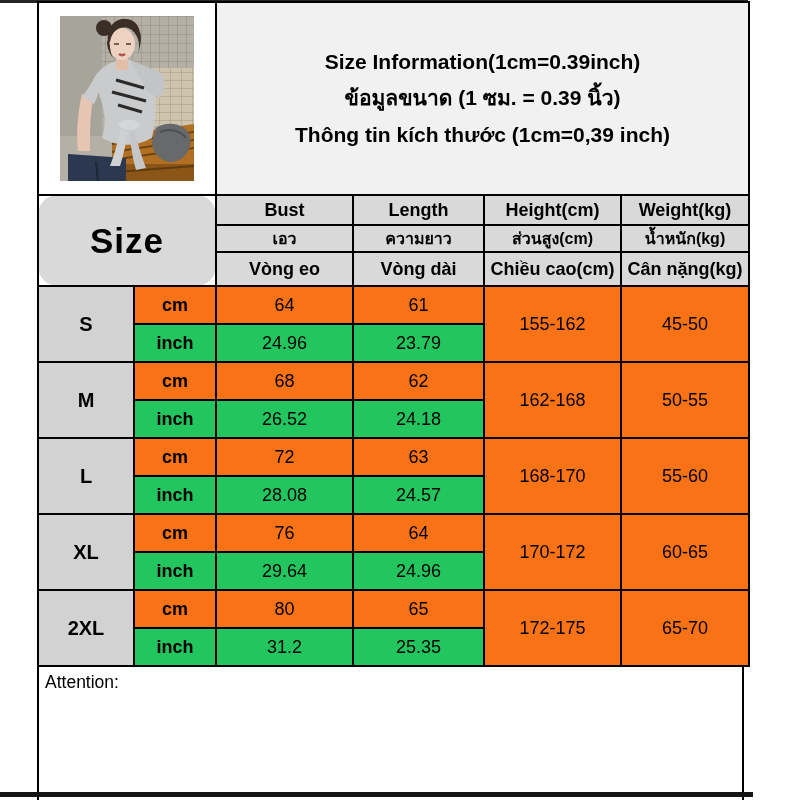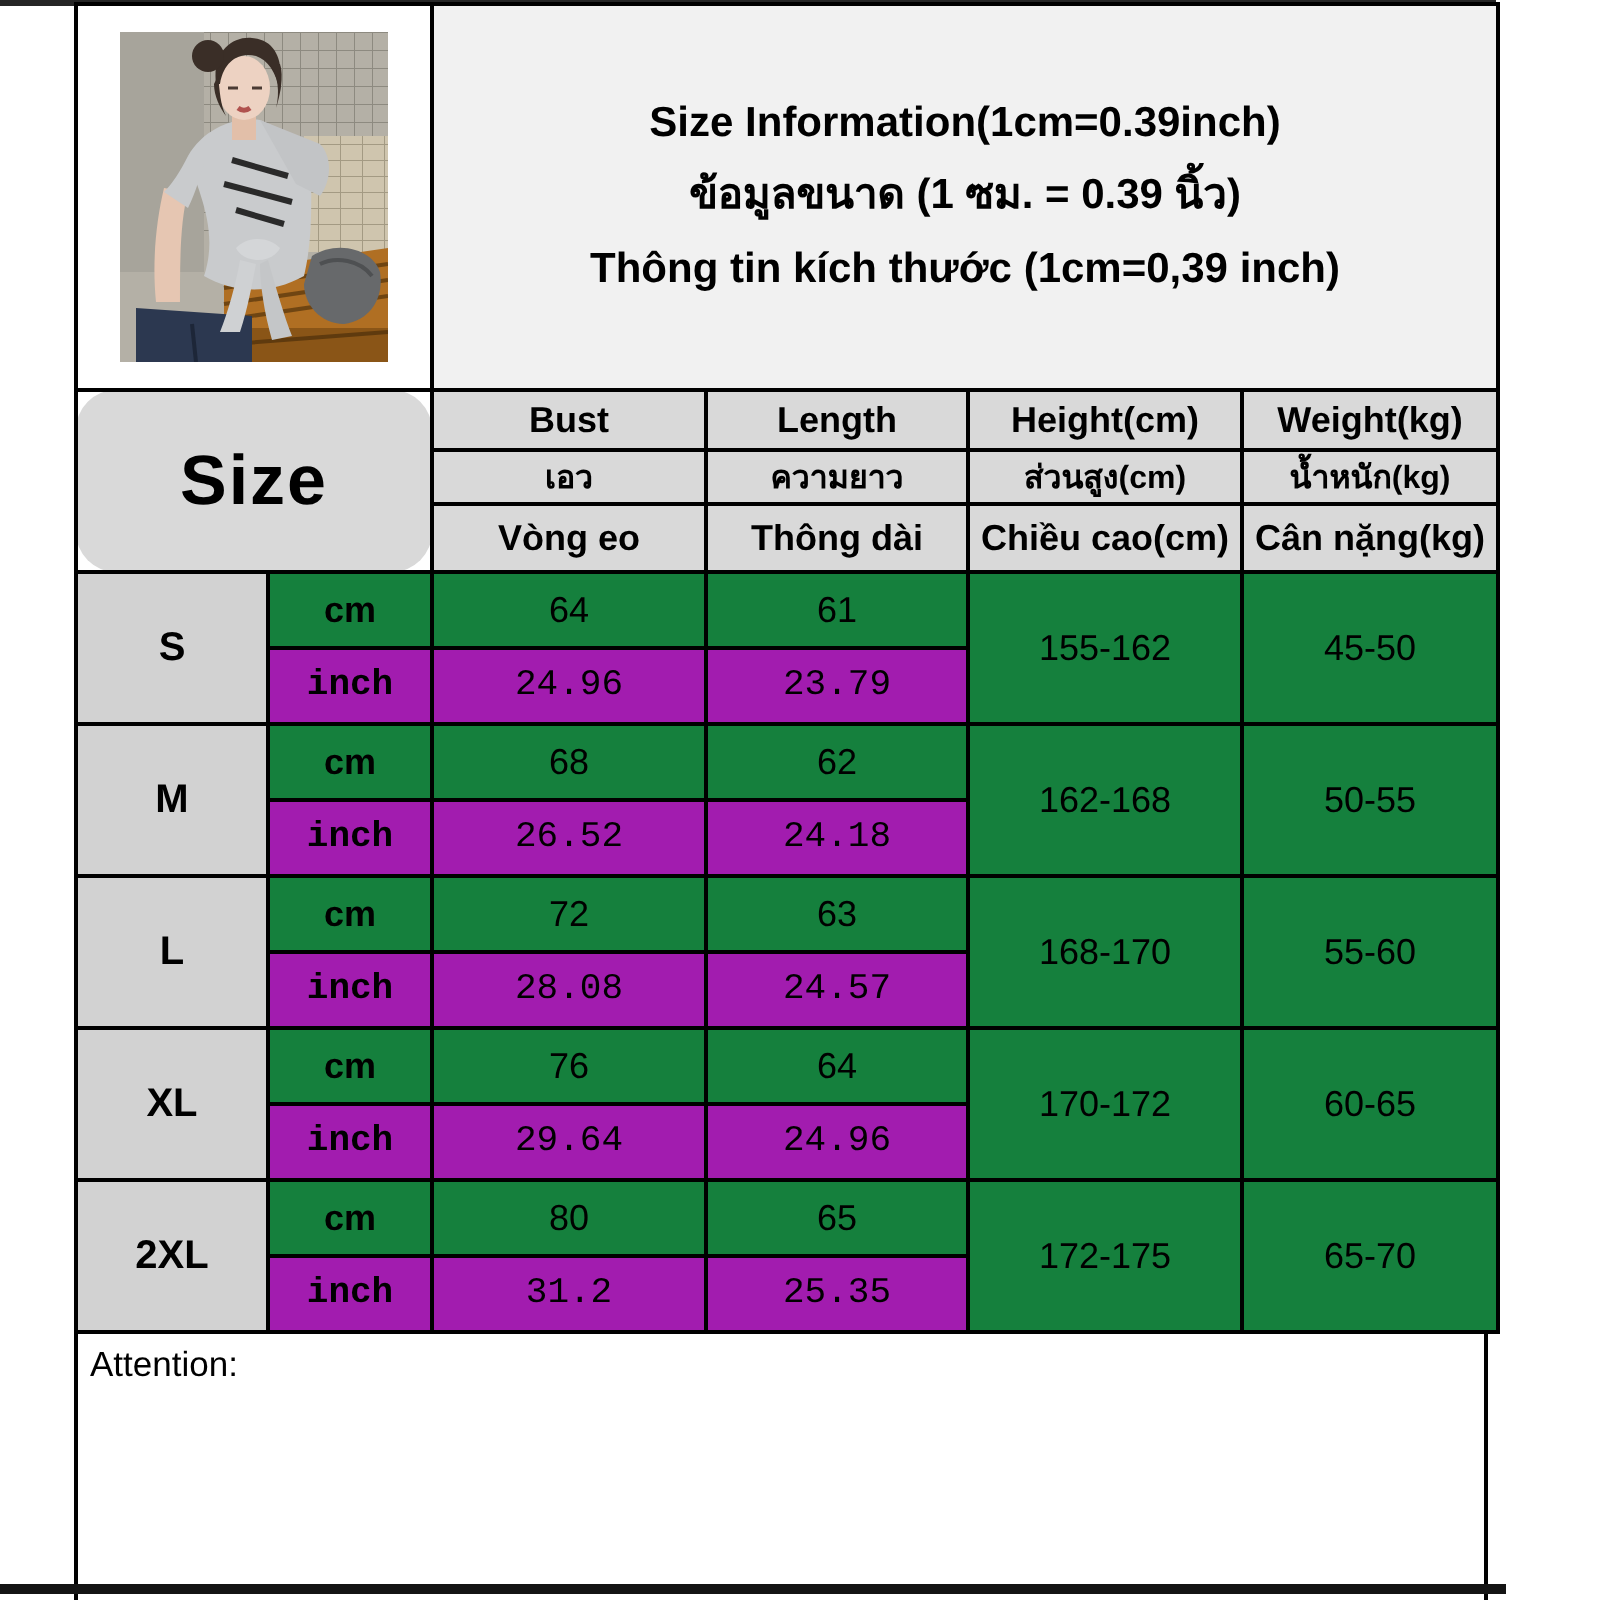--- a/index.html
+++ b/index.html
@@ -20,23 +20,23 @@
   td.title-cell{background:#f1f1f1;}
   .title-block{line-height:1.65;font-weight:bold;font-size:21px;text-align:center;}
   .title-block div{margin:2px 0;}
   td.corner{background:#d9d9d9;font-size:35px;font-weight:bold;letter-spacing:1px;border-radius:20px;}
   td.hdr{background:#d9d9d9;font-weight:bold;font-size:18px;}
   td.hdr-th{background:#d9d9d9;font-weight:bold;font-size:16px;}
   td.size-label{background:#d2d2d2;font-weight:bold;font-size:20px;}
   td.unit{font-weight:bold;font-size:18px;}
   td.val{font-size:18px;font-weight:normal;}
   td.range{font-size:18px;font-weight:normal;background:#f2f2f2;}
-  tr.row-cm td{background:#15803d;}
+  tr.row-cm td{background:#f97316;}
   tr.row-cm td.size-label{background:#d2d2d2;}
-  tr.row-inch td{background:#a21caf;font-family:Liberation Mono, monospace;}
+  tr.row-inch td{background:#22c55e;}
   .attention-box{width:707px;border:2px solid #000;border-top:none;height:135px;
     background:#fff;padding:4px 6px;box-sizing:border-box;
     font-size:17.5px;line-height:1.33;text-align:left;}
   .photo-wrap{width:134px;height:165px;margin:0 auto;}
 </style>
 </head>
 <body>
 
 <div class="top-line"></div>
 <div class="green-flag" style="border-top: 9px solid rgb(31, 161, 31);"></div>
@@ -128,21 +128,21 @@
       <td class="hdr">Weight(kg)</td>
     </tr>
     <tr style="height:16px">
       <td class="hdr-th">เอว</td>
       <td class="hdr-th">ความยาว</td>
       <td class="hdr-th">ส่วนสูง(cm)</td>
       <td class="hdr-th">น้ำหนัก(kg)</td>
     </tr>
     <tr style="height:34px">
       <td class="hdr">Vòng eo</td>
-      <td class="hdr">Thông dài</td>
+      <td class="hdr">Vòng dài</td>
       <td class="hdr">Chiều cao(cm)</td>
       <td class="hdr">Cân nặng(kg)</td>
     </tr>
 
     <tr class="row-cm" style="height:38px">
       <td rowspan="2" class="size-label">S</td>
       <td class="unit">cm</td>
       <td class="val">64</td>
       <td class="val">61</td>
       <td rowspan="2" class="range">155-162</td>

